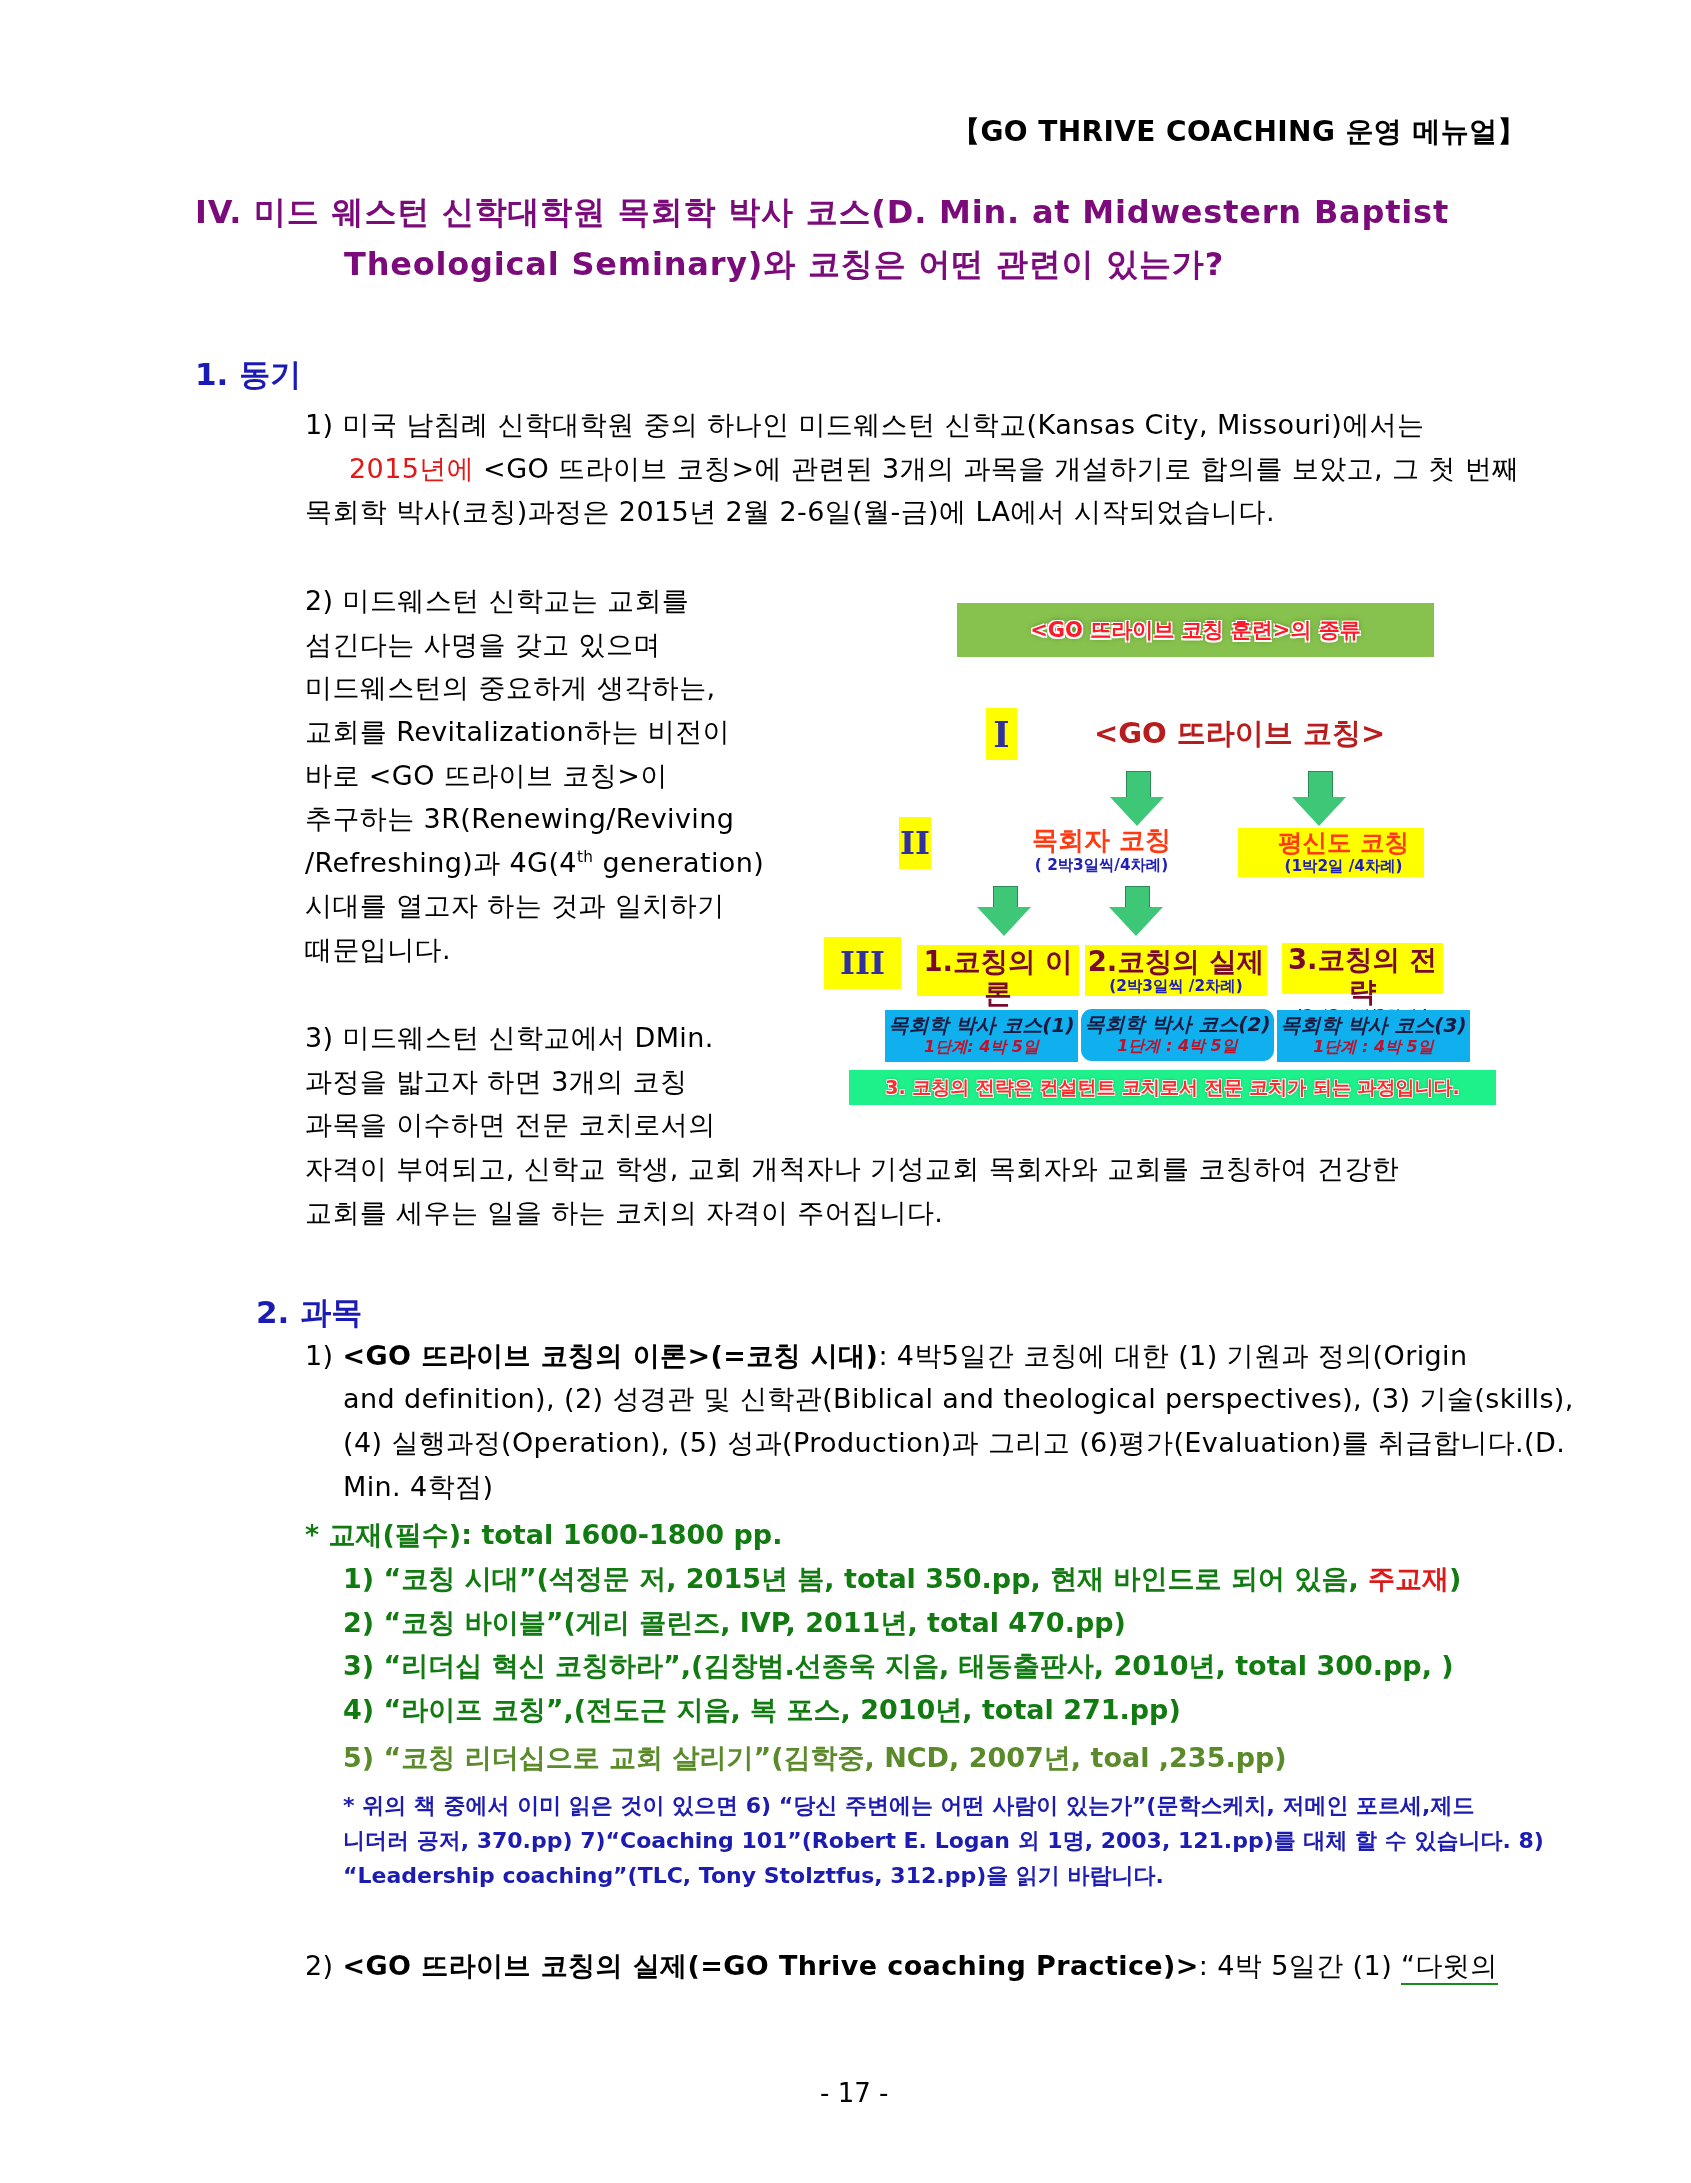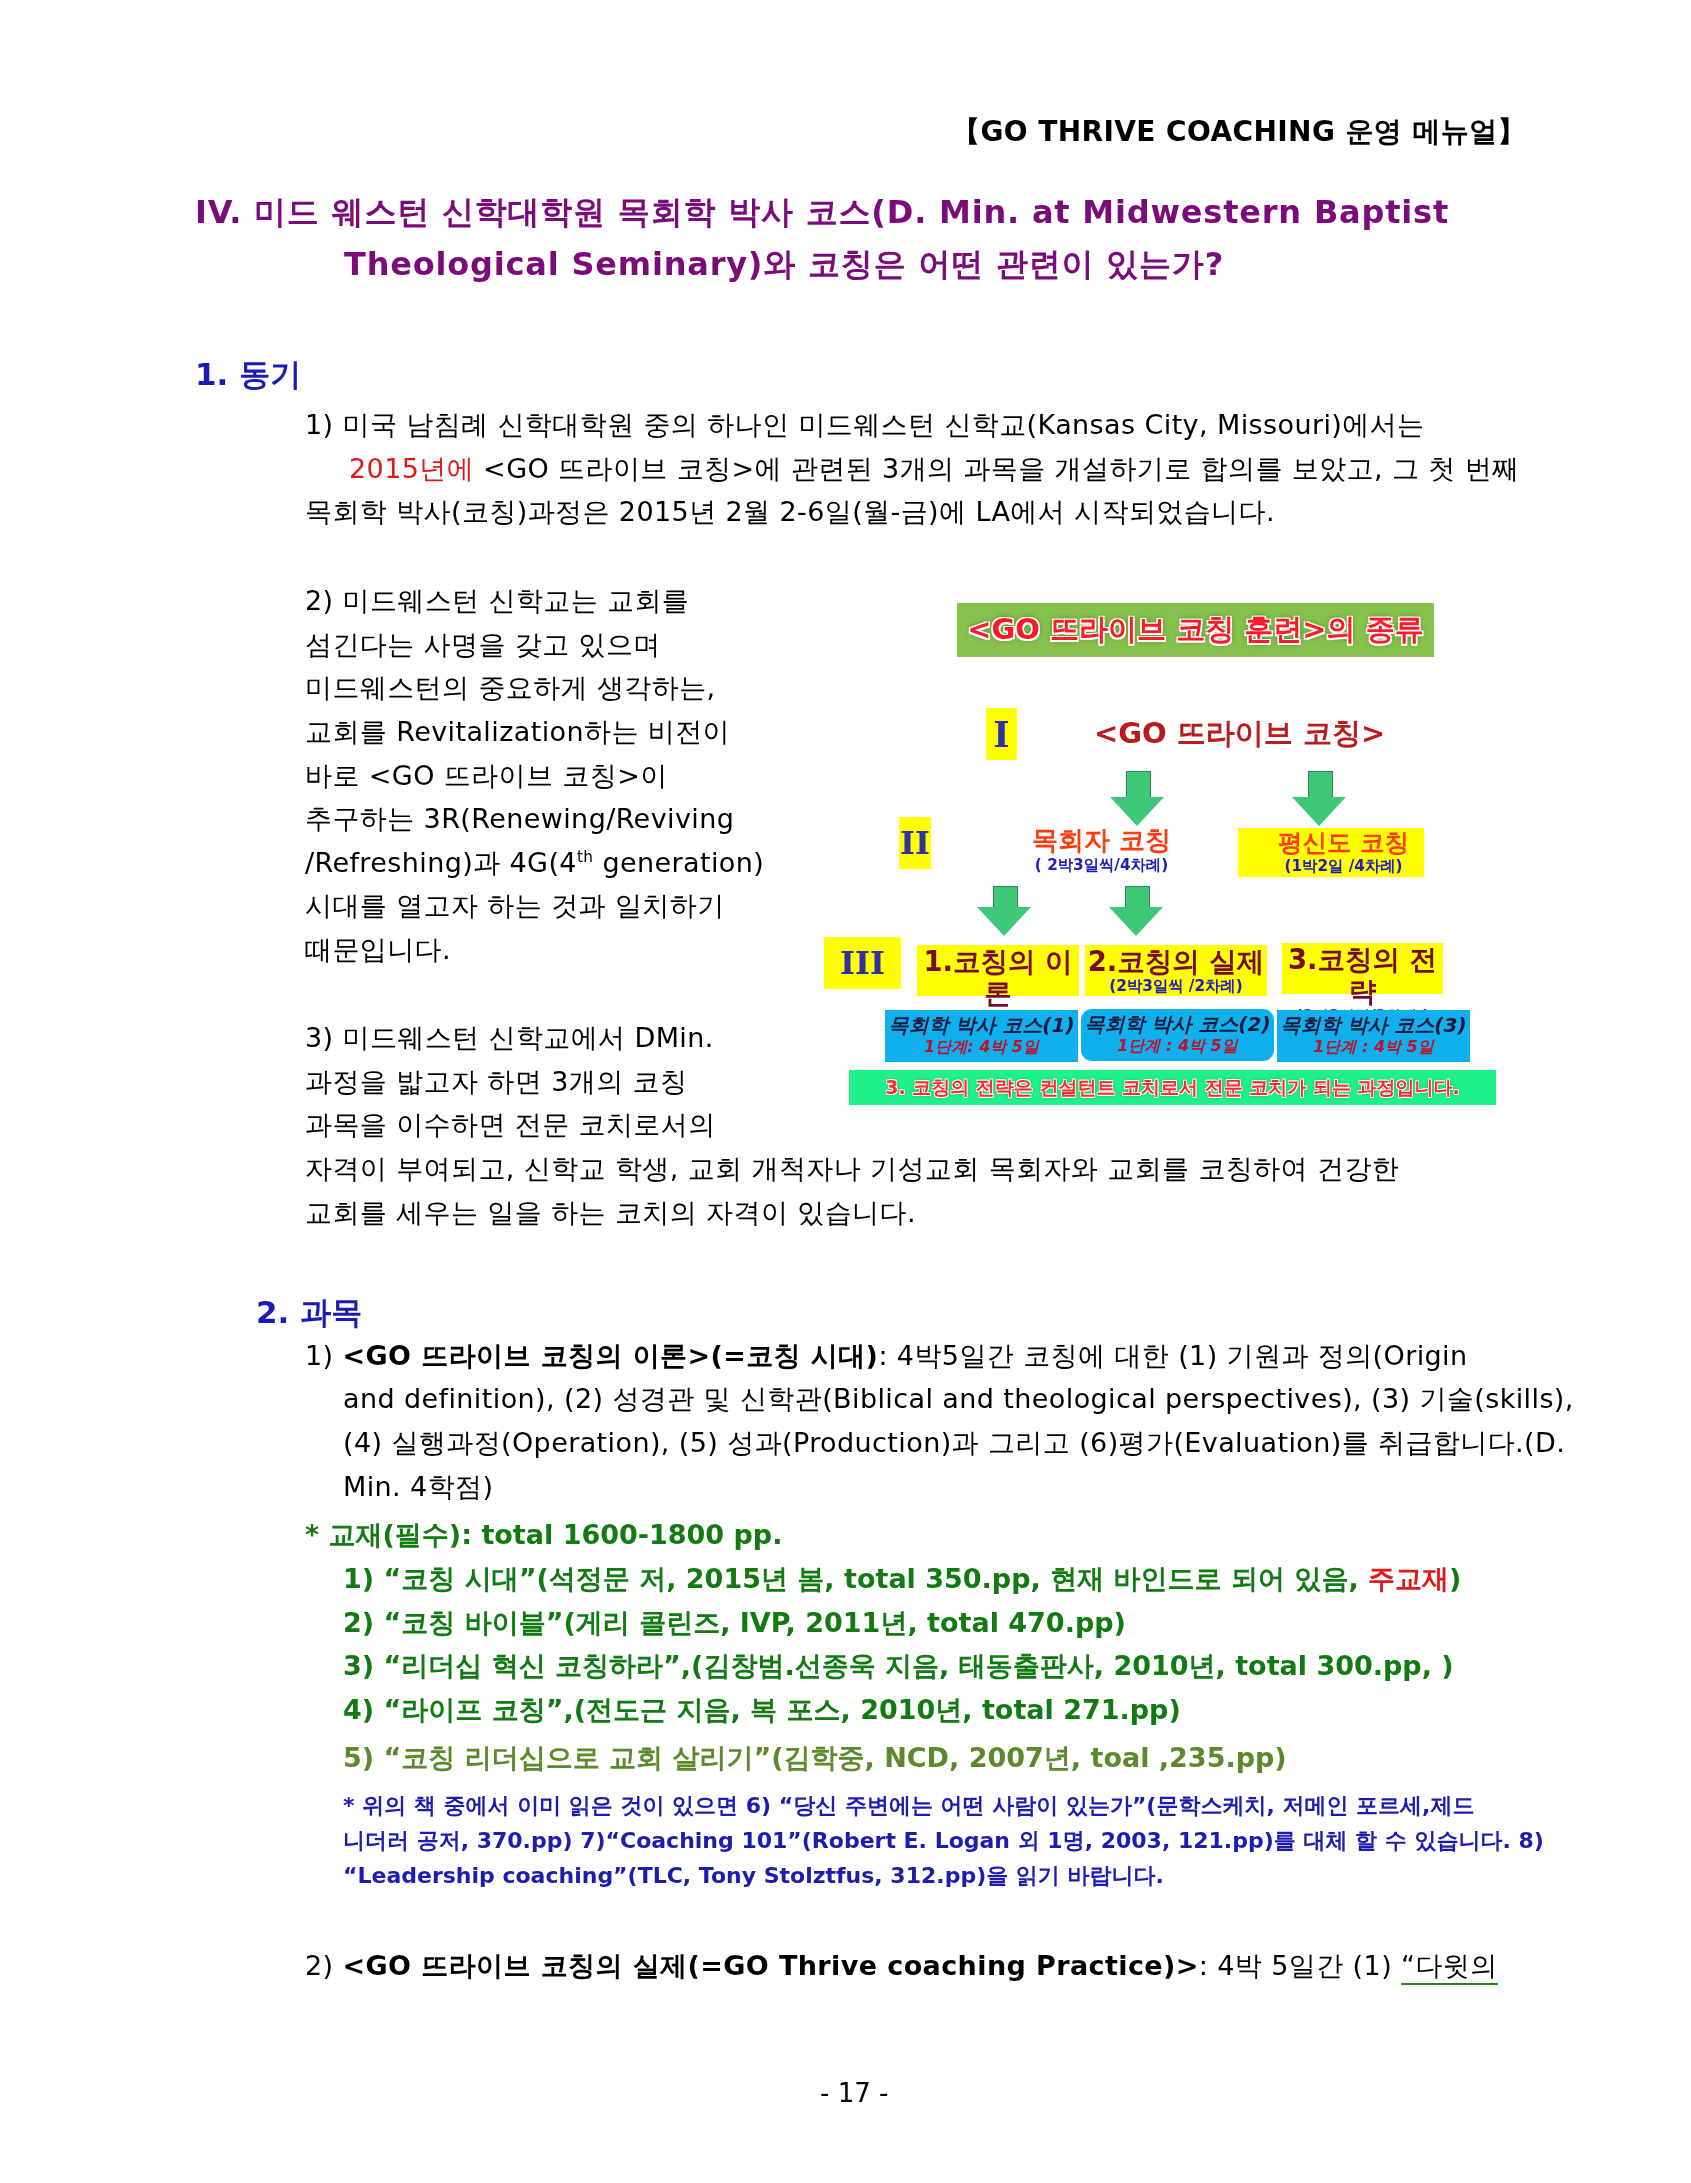--- a/index.html
+++ b/index.html
@@ -14,21 +14,21 @@
   .b { font-weight:bold; }
   .green { color:#117a11; font-weight:bold; font-size:27px; }
   .olive { color:#5a8a2a; font-weight:bold; font-size:27px; }
   .navy { color:#1c1cb0; font-weight:bold; font-size:22px; }
   .underline { border-bottom:2.3px solid #1a8a1a; padding-bottom:1.5px; }
   .pageno { font-size:26px; }
 
   
   .diag-banner { position:absolute; left:957px; top:603px; width:477px; height:54px;
     background:#88c24e; display:flex; align-items:center; justify-content:center; }
-  .diag-banner span { font-size:29px; font-weight:bold; color:#ff1a2a;
+  .diag-banner span { font-size:21px; font-weight:bold; color:#ff1a2a;
     text-shadow: -1.5px -1.5px 0 #fff, 1.5px -1.5px 0 #fff, -1.5px 1.5px 0 #fff, 1.5px 1.5px 0 #fff, 0 0 6.1px #2f6b10; }
   .roman { position:absolute; background:#ffff00; display:flex; align-items:center; justify-content:center;
     font-family:"DejaVu Serif","Liberation Serif",serif; font-weight:bold; color:#3030a0; }
   .arrow { position:absolute; width:0; height:0; }
   .arrow .shaft { position:absolute; background:#3fc778; border:0.8px solid #2a8a55; }
   .arrow .head { position:absolute; width:0; height:0; border-left:27.5px solid transparent;
     border-right:27.5px solid transparent; border-top:29px solid #3fc778; }
   .ybox { position:absolute; background:#ffff00; text-align:center; }
   .ybox .t { display:block; font-weight:bold; color:#7a0a2a; font-size:27.5px; line-height:32px; }
   .ybox .s { display:block; font-weight:bold; color:#2020b8; font-size:15.3px; line-height:18.4px; }
@@ -65,21 +65,21 @@
 <div class="abs body" style="left:305px; top:845px;">
   <span>/Refreshing)과 4G(4</span><sup style="font-size:15.3px;">th</sup><span> generation)</span>
 </div>
 <div class="abs body" style="left:305px; top:888px;">시대를 열고자 하는 것과 일치하기</div>
 <div class="abs body" style="left:305px; top:932px;">때문입니다.</div>
 
 <div class="abs body" style="left:305px; top:1020px;">3) 미드웨스턴 신학교에서 DMin.</div>
 <div class="abs body" style="left:305px; top:1064px;">과정을 밟고자 하면 3개의 코칭</div>
 <div class="abs body" style="left:305px; top:1107px;">과목을 이수하면 전문 코치로서의</div>
 <div class="abs body" style="left:305px; top:1151px;">자격이 부여되고, 신학교 학생, 교회 개척자나 기성교회 목회자와 교회를 코칭하여 건강한</div>
-<div class="abs body" style="left:305px; top:1195px;">교회를 세우는 일을 하는 코치의 자격이 있습니다.</div>
+<div class="abs body" style="left:305px; top:1195px;">교회를 세우는 일을 하는 코치의 자격이 주어집니다.</div>
 
 <div>
   <div class="diag-banner">
     <span>&lt;GO 뜨라이브 코칭 훈련&gt;의 종류</span>
   </div>
 
   <div class="roman" style="left:986px; top:708px; width:31px; height:52px; font-size:35px;">I</div>
   <div class="abs" style="left:1094px; top:714px; font-size:29px; font-weight:bold; color:#b91c1c;">&lt;GO 뜨라이브 코칭&gt;</div>
 
   <div class="arrow" style="left:1120px; top:771px;">

